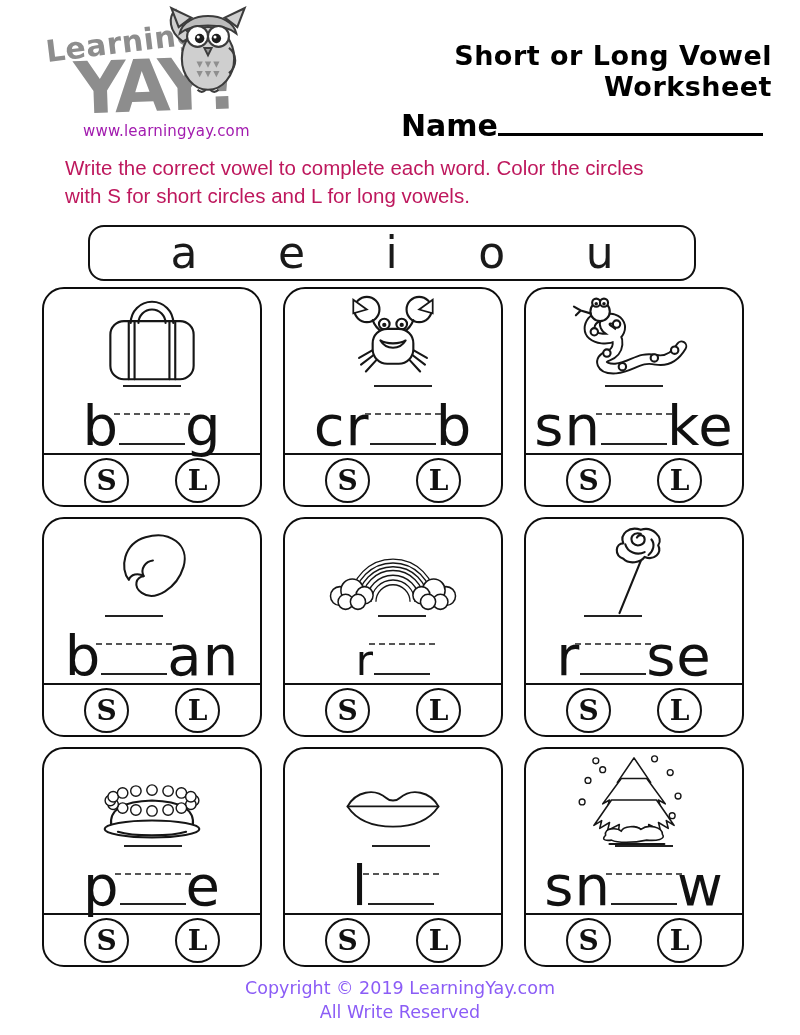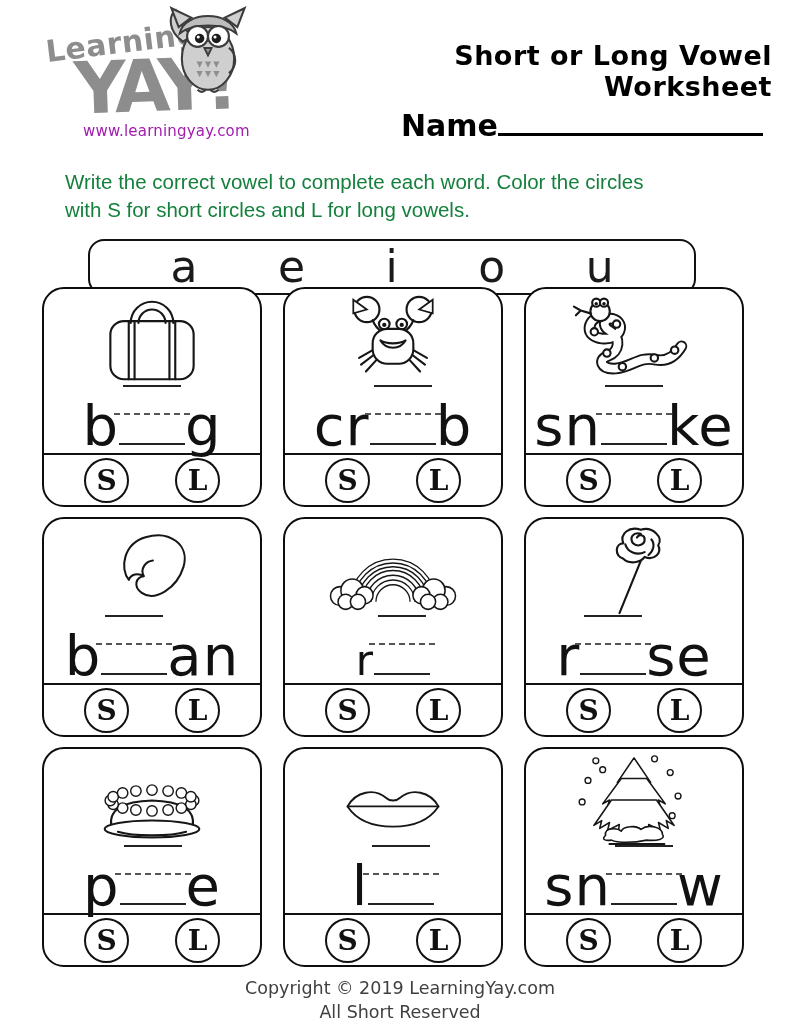--- a/index.html
+++ b/index.html
@@ -14,22 +14,22 @@
     color:#8d8d8d;transform:rotate(-7deg);transform-origin:left bottom;letter-spacing:.5px;}
   .logo-line2{position:absolute;left:46px;top:40px;font-size:72px;font-weight:800;
     color:#8d8d8d;letter-spacing:-5px;transform:rotate(-2deg);}
   .logo-site{position:absolute;left:55px;top:118px;font-size:15px;color:#a21caf;letter-spacing:.2px;}
   .owl{position:absolute;left:137px;top:0px;}
   .title{position:absolute;left:302px;top:40px;width:470px;text-align:right;
     font-size:27px;font-weight:600;letter-spacing:.5px;}
   .name-row{position:absolute;left:393px;top:103px;font-size:30px;font-weight:600;margin-left:8px;}
   .name-line{display:inline-block;width:265px;height:30px;border-bottom:3px solid #000;}
   
-  .instructions{margin:20px 60px 0 65px;font-family:"Liberation Sans",sans-serif;
-    font-size:20.5px;line-height:28px;color:#15803d;}
+  .instructions{margin:6px 60px 0 65px;font-family:"Liberation Sans",sans-serif;
+    font-size:20.5px;line-height:28px;color:#be185d;}
   
   .vowel-bank{margin:15px 0 0 88px;width:604px;height:52px;border:2.5px solid #111;
     border-radius:16px;display:flex;justify-content:space-evenly;align-items:center;}
   .vowel{font-size:44px;color:#1a1a1a;line-height:1;}
   
   .grid{position:absolute;left:42px;top:287px;display:grid;
     grid-template-columns:repeat(3,220px);grid-auto-rows:220px;column-gap:21px;row-gap:10px;}
   .card{position:relative;width:220px;height:220px;border:2.6px solid #0d0d0d;
     border-radius:22px;box-sizing:border-box;background:#fff;}
   .pic{position:absolute;left:0;right:0;top:4px;height:93px;display:flex;
@@ -47,21 +47,21 @@
   .card-rainbow .letters{font-size:42px;}
   .card-rainbow .blank{width:56px;}
   .divider{position:absolute;left:0;right:0;top:164px;border-top:2.6px solid #111;}
   .sl-row{position:absolute;left:0;right:0;top:166px;bottom:0;display:flex;
     justify-content:space-between;align-items:center;padding:0 40px;}
   .sl{width:45px;height:45px;border:2.6px solid #111;border-radius:50%;
     display:flex;justify-content:center;align-items:center;box-sizing:border-box;
     font-family:"DejaVu Serif",serif;font-size:28px;font-weight:600;color:#111;}
   
   .footer{position:absolute;left:0;right:0;top:976px;text-align:center;
-    font-size:17.5px;line-height:24px;color:#404040;}
+    font-size:17.5px;line-height:24px;color:#8b5cf6;}
   
   .art{stroke:#161616;fill:none;stroke-width:2.2;stroke-linecap:round;stroke-linejoin:round;}
   .artf{stroke:#161616;fill:#ffffff;stroke-width:2.2;stroke-linecap:round;stroke-linejoin:round;}
 </style>
 </head>
 <body>
 
 <div class="header">
   <div class="logo">
     <div class="logo-line1">Learning,</div>
@@ -354,14 +354,14 @@
     <div class="sl-row">
       <span class="sl">S</span>
       <span class="sl">L</span>
     </div>
   </div>
 
 </div>
 
 <div class="footer">
   <div>Copyright © 2019 LearningYay.com</div>
-  <div>All Short Reserved</div>
+  <div>All Write Reserved</div>
 </div>
 
 </body></html>

